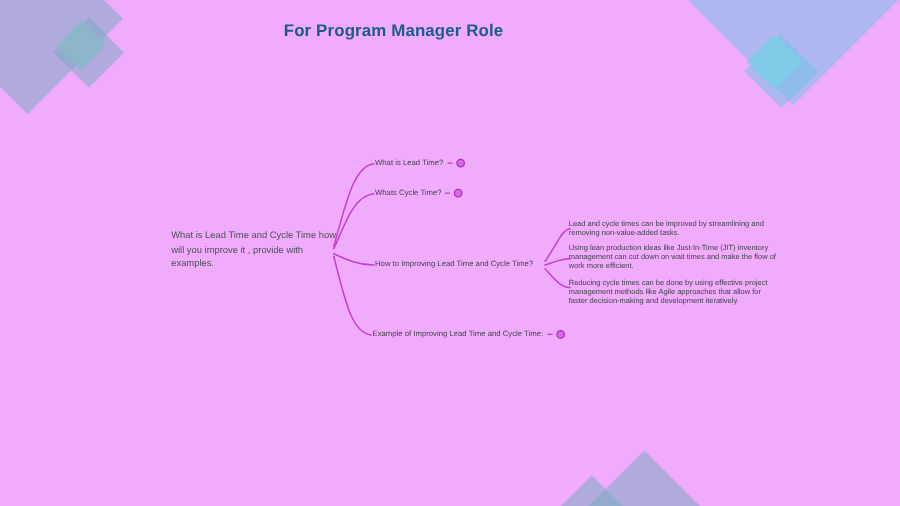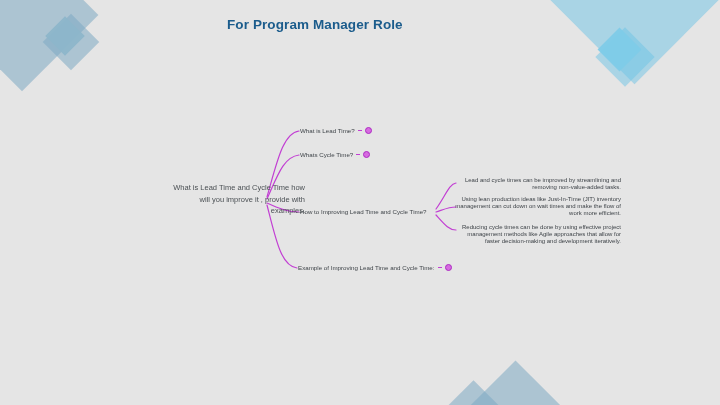--- a/index.html
+++ b/index.html
@@ -1,17 +1,17 @@
 <!DOCTYPE html>
 <html style="--accent: #c23fd3; --badge-fill: #d66be0; --badge-border: #ad2bc2; --title: #1b5c8c; --text-primary: #4b5054; --text-node: #3f4449; --diamond-steel: #7da9c2; --diamond-steel-dark: #8db6ca; --diamond-sky: #6dc3e6; --diamond-sky-dark: #7ecbe8;"><head>
 <meta charset="utf-8">
 <style>
   html,body{margin:0;padding:0;}
   body{font-family:"Liberation Sans", sans-serif; background:#fff;}
-  #stage{position:relative; width:720px; height:405px; overflow:hidden; background:#e5e5e5;text-align:right;}
+  #stage{position:relative; width:720px; height:405px; overflow:hidden; background:#f0abfc;}
 
   
   .diamond{position:absolute; transform:rotate(45deg);}
   .steel{background:var(--diamond-steel); opacity:0.55;}
   .steel-dark{background:var(--diamond-steel-dark); opacity:0.95;}
   .sky{background:var(--diamond-sky); opacity:0.5;}
   .sky-dark{background:var(--diamond-sky-dark); opacity:0.95;}
 
   #d1{left:-32px; top:-39px; width:108px; height:108px;}
   #d2{left:51px;  top:22px;  width:40px;  height:40px;}
@@ -22,21 +22,21 @@
   #d7{left:445px; top:392px; width:57px;  height:57px;}
   #d8{left:473px; top:378px; width:85px;  height:85px;}
 
   .slide-title{position:absolute; left:227px; top:17px; font-size:13.5px; font-weight:700;
                color:var(--title); letter-spacing:0.1px;}
 
   .map-svg{position:absolute; left:0; top:0;}
   .curve{fill:none; stroke:var(--accent); stroke-width:1.2; stroke-linecap:round;}
 
   .root-node{position:absolute; left:137px; top:182px; width:140px;
-             font-size:7.5px; line-height:11.5px; color:var(--text-primary);margin-left:28px;}
+             font-size:7.5px; line-height:11.5px; color:var(--text-primary);}
 
   .node{position:absolute; display:flex; align-items:center; gap:3px; white-space:nowrap;}
   .nlabel{font-size:6.2px; color:var(--text-node);}
   .dash{display:inline-block; width:4px; height:1.2px; background:var(--accent);}
   .badge{display:inline-block; width:5px; height:5px; border-radius:50%;
          background:var(--badge-fill); border:1px solid var(--badge-border); box-sizing:content-box;}
 
   .subnode{position:absolute; width:166px; font-size:6px; line-height:7px; color:var(--text-node);}
 
   #node1{left:300px; top:127px;}

